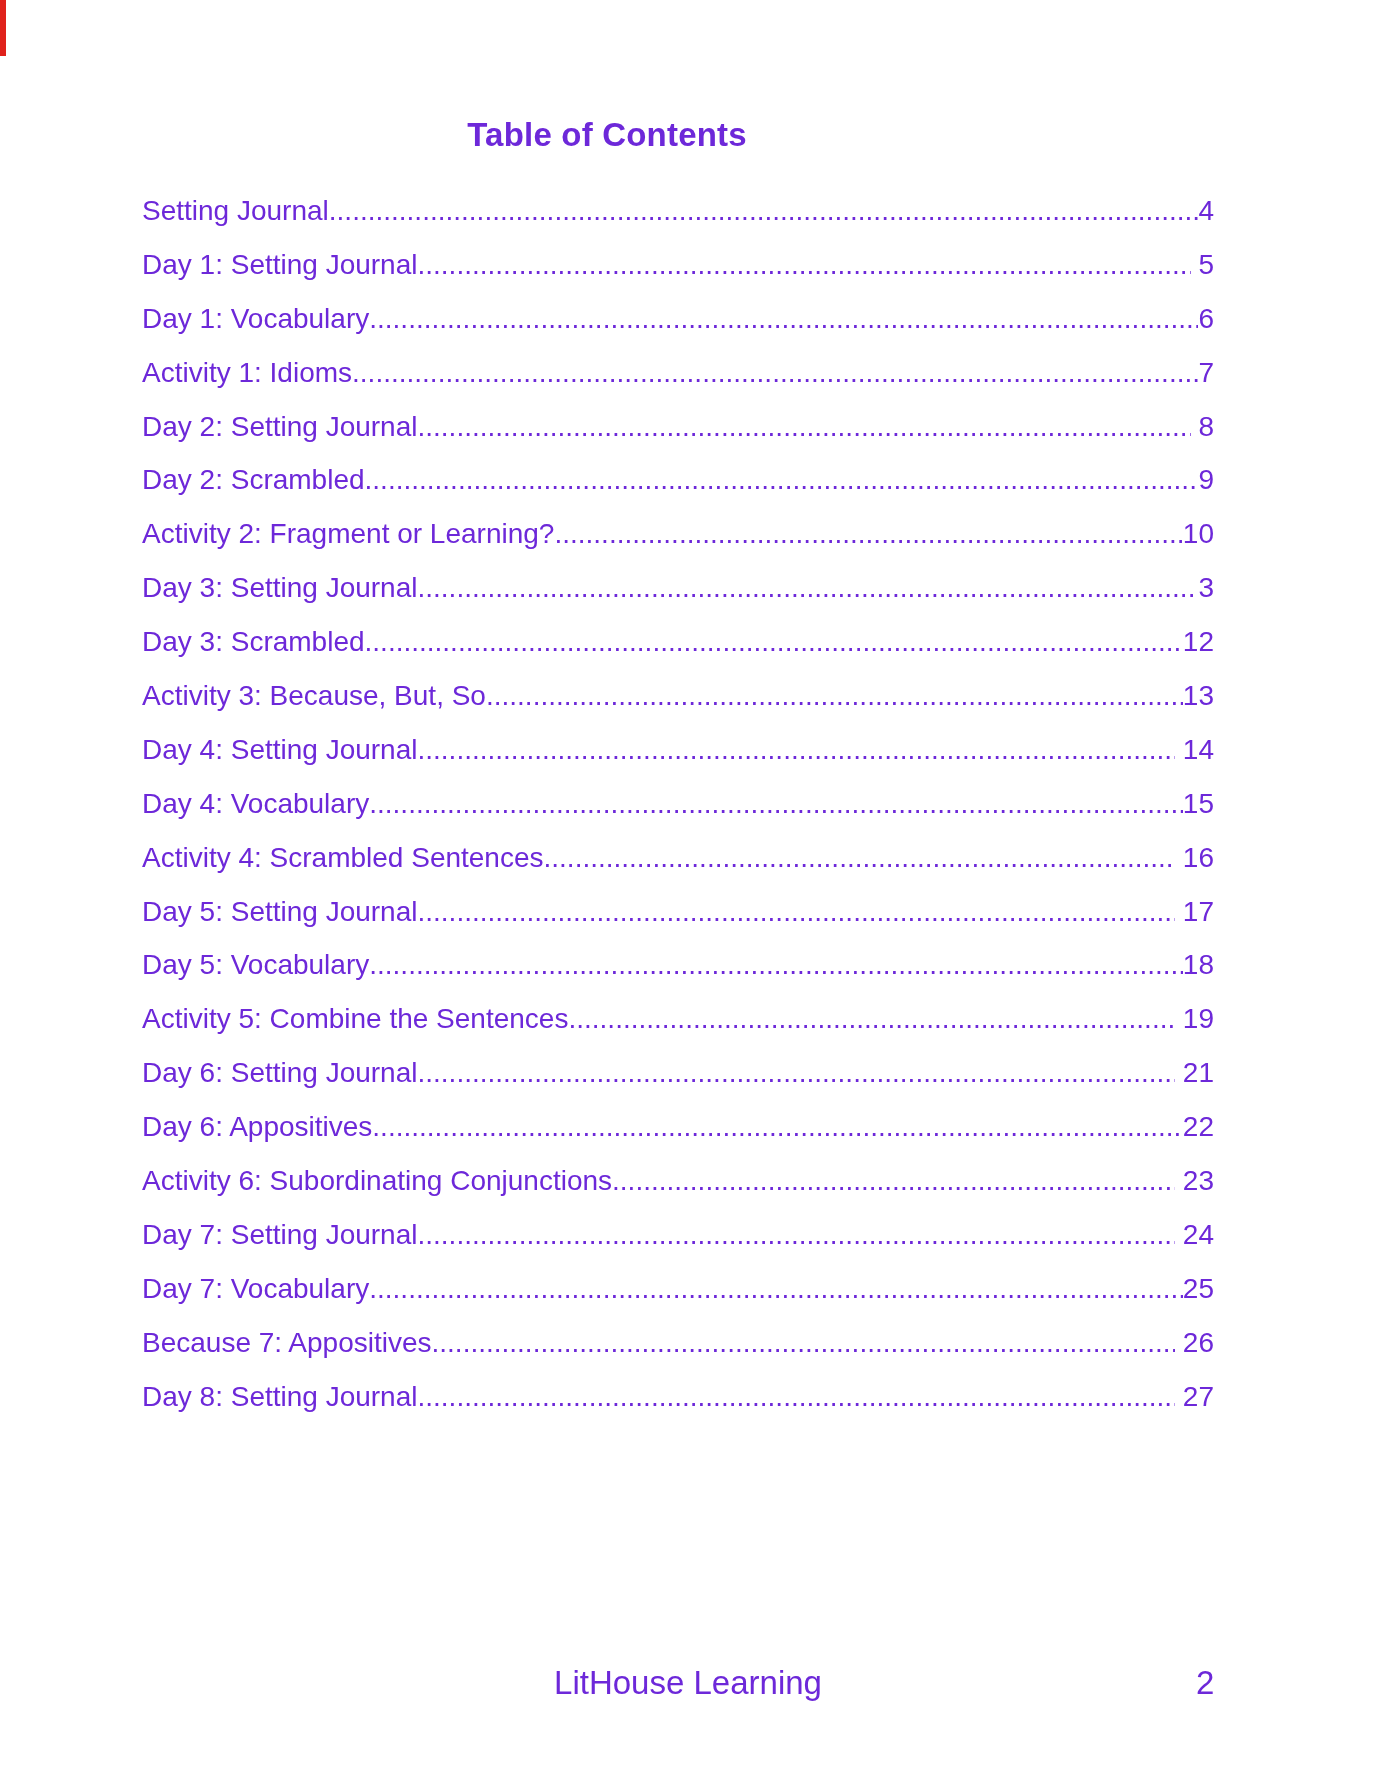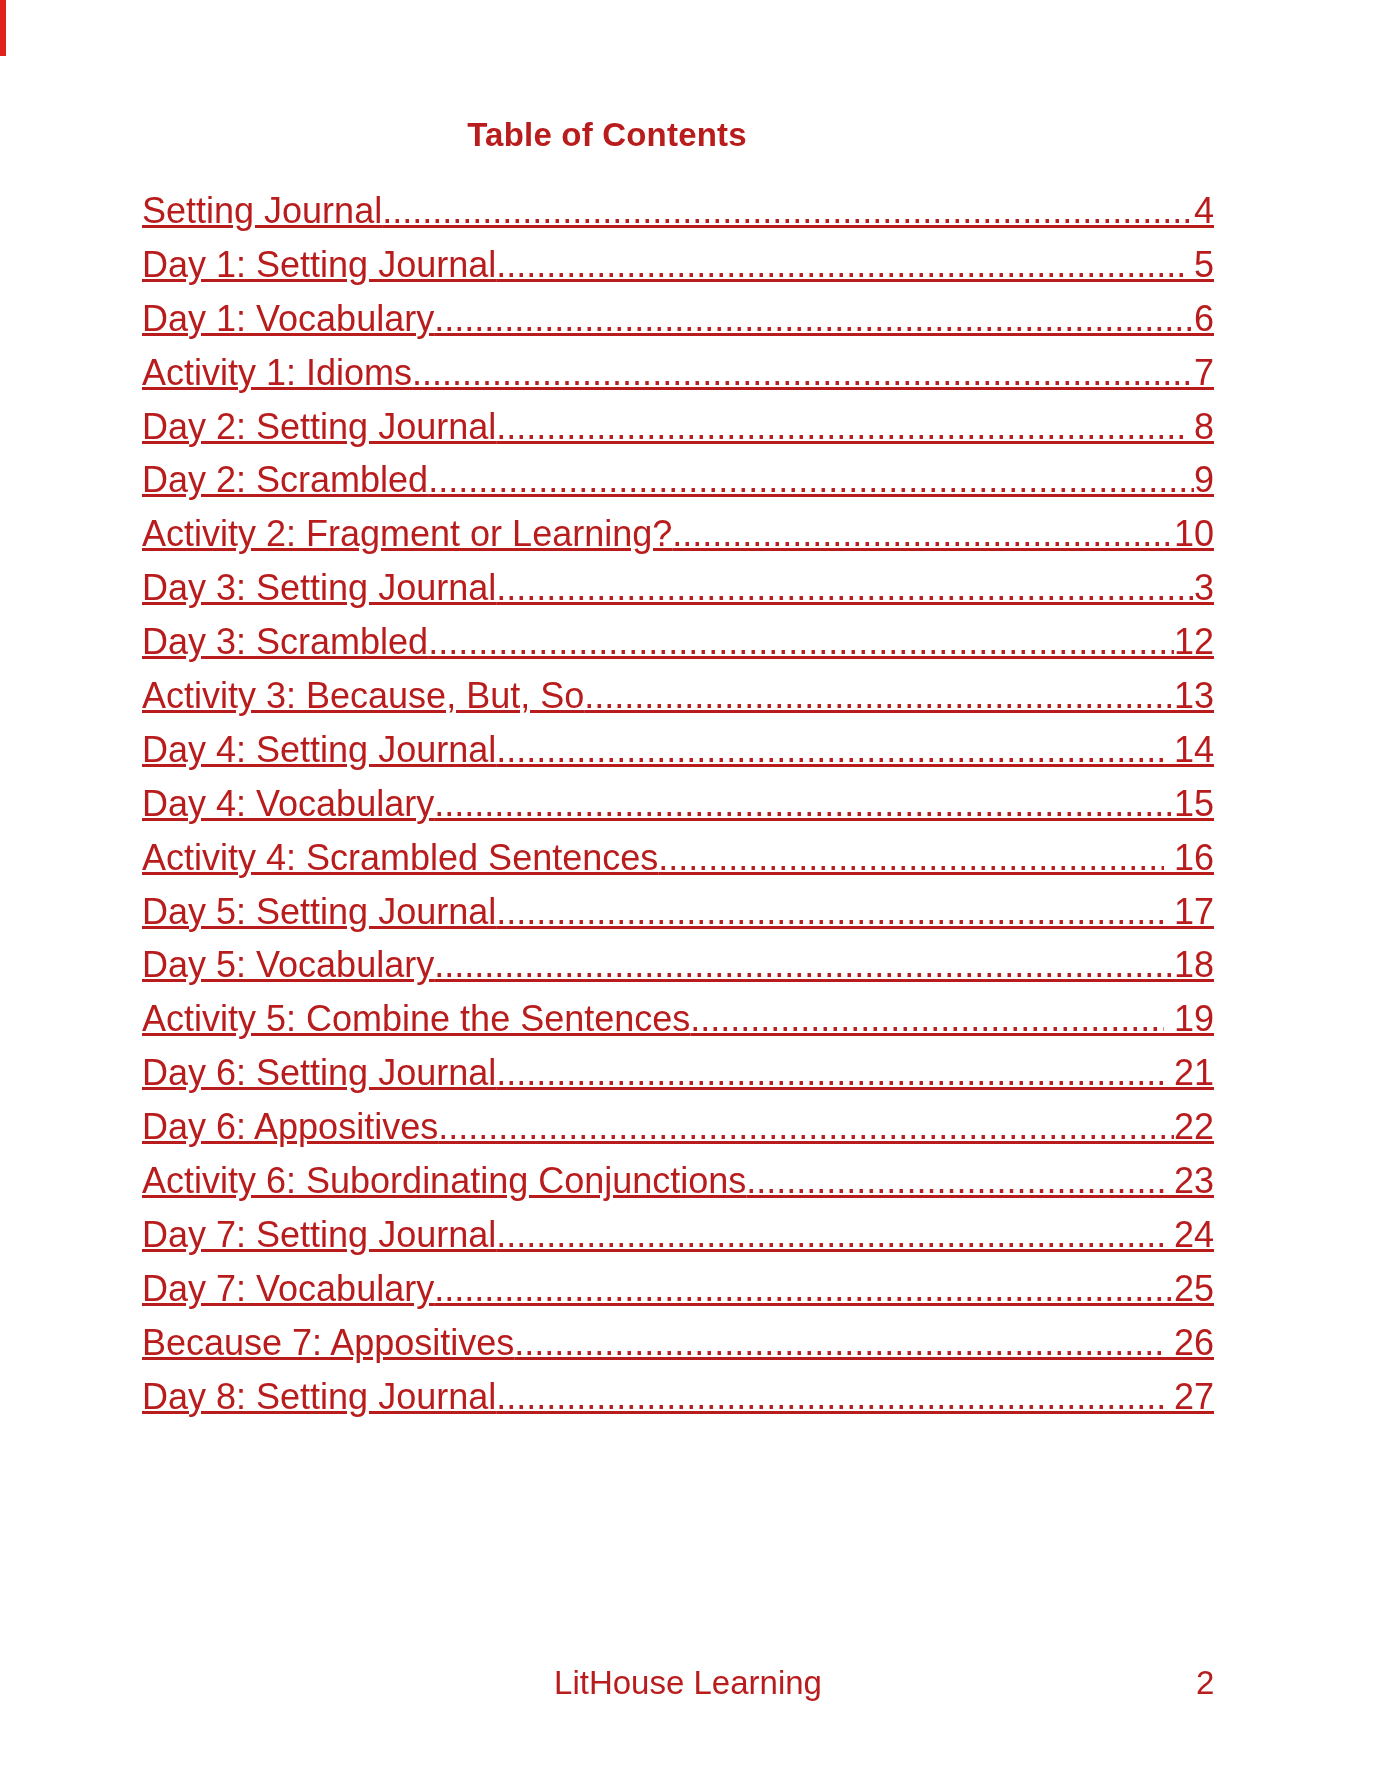--- a/index.html
+++ b/index.html
@@ -7,21 +7,21 @@
     padding: 0;
     background: #ffffff;
   }
   * { box-sizing: border-box; }
 
   .page {
     position: relative;
     width: 1376px;
     height: 1782px;
     background: #ffffff;
-    color: #b91c1c;
+    color: #6d28d9;
     font-family: "Liberation Sans", "DejaVu Sans", sans-serif;
     overflow: hidden;
   }
 
   .edge-artifact {
     position: absolute;
     left: 0;
     top: 0;
     width: 6px;
     height: 56px;
@@ -46,24 +46,23 @@
     top: 184px;
     left: 142px;
     width: 1072px;
   }
 
   .toc-row {
     display: flex;
     align-items: baseline;
     height: 53.9px;
     line-height: 53.9px;
-    font-size: 36px;
+    font-size: 28px;
     white-space: nowrap;
     cursor: pointer;
-    text-decoration: underline;
   }
 
   .toc-label {
     flex: 0 0 auto;
   }
 
   .toc-dots {
     flex: 1 1 auto;
     overflow: hidden;
     white-space: nowrap;

